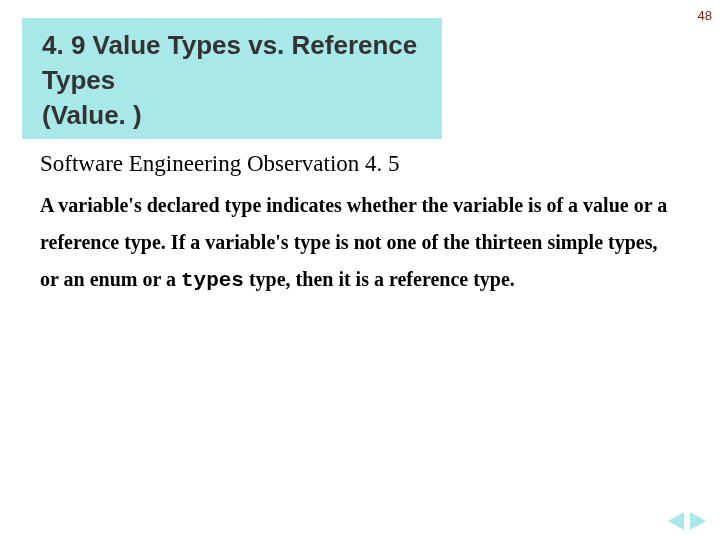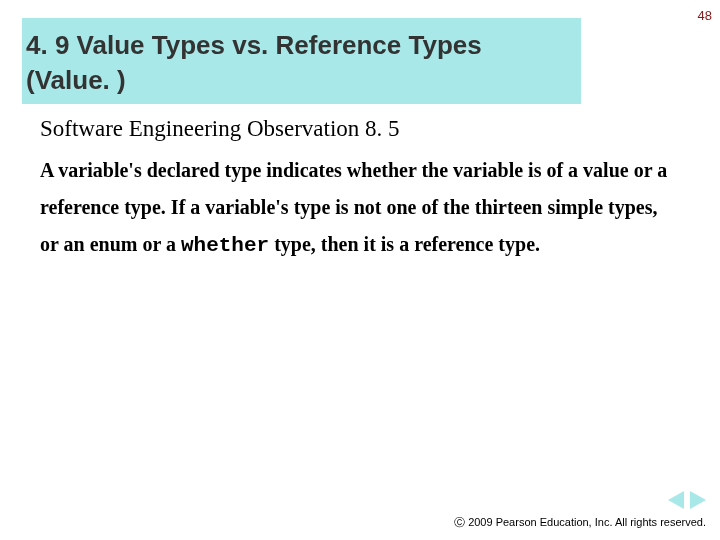--- a/index.html
+++ b/index.html
@@ -22,24 +22,24 @@
       font-family: Arial, sans-serif;
       font-size: 13px;
       color: #7f1d1d;
     }
     .section-title {
       background: #a8e8e8;
       color: #333;
       font-family: Arial, Helvetica, sans-serif;
       font-weight: bold;
       font-size: 26px;
-      padding: 10px 6px 6px 4px;
+      padding: 10px 6px 6px 20px;
       margin: 18px 22px 0 22px;
       line-height: 1.35;
-      width: 559px;
+      width: 420px;
     }
     .observation-title {
       font-family: 'Times New Roman', serif;
       font-size: 23px;
       color: #000;
       margin: 12px 0 0 40px;
       font-weight: normal;
     }
     .body-text {
       font-family: 'Times New Roman', serif;
@@ -91,25 +91,24 @@
 </head>
 <body>
 
 <div class="page-number">48</div>
 
 <h1 class="section-title">
   <span>4. 9  Value Types vs. Reference Types</span><br>
   <span>(Value. )</span>
 </h1>
 
-<div class="observation-title">Software Engineering Observation 8. 5</div>
+<div class="observation-title">Software Engineering Observation 4. 5</div>
 
 <p class="body-text">
-  <span>A variable's declared type indicates whether the variable is of a value or a reference type. If a variable's type is not one of the thirteen simple types, or an enum or a </span><span class="code-kw">whether</span><span> type, then it is a reference type.</span>
+  <span>A variable's declared type indicates whether the variable is of a value or a reference type. If a variable's type is not one of the thirteen simple types, or an enum or a </span><span class="code-kw">types</span><span> type, then it is a reference type.</span>
 </p>
 
 <div class="footer">
   <div class="nav-arrows">
     <span class="nav-arrow nav-prev"></span>
     <span class="nav-arrow nav-next"></span>
   </div>
-  <div class="copyright">Ⓒ 2009 Pearson Education, Inc. All rights reserved.</div>
 </div>
 
 </body></html>

